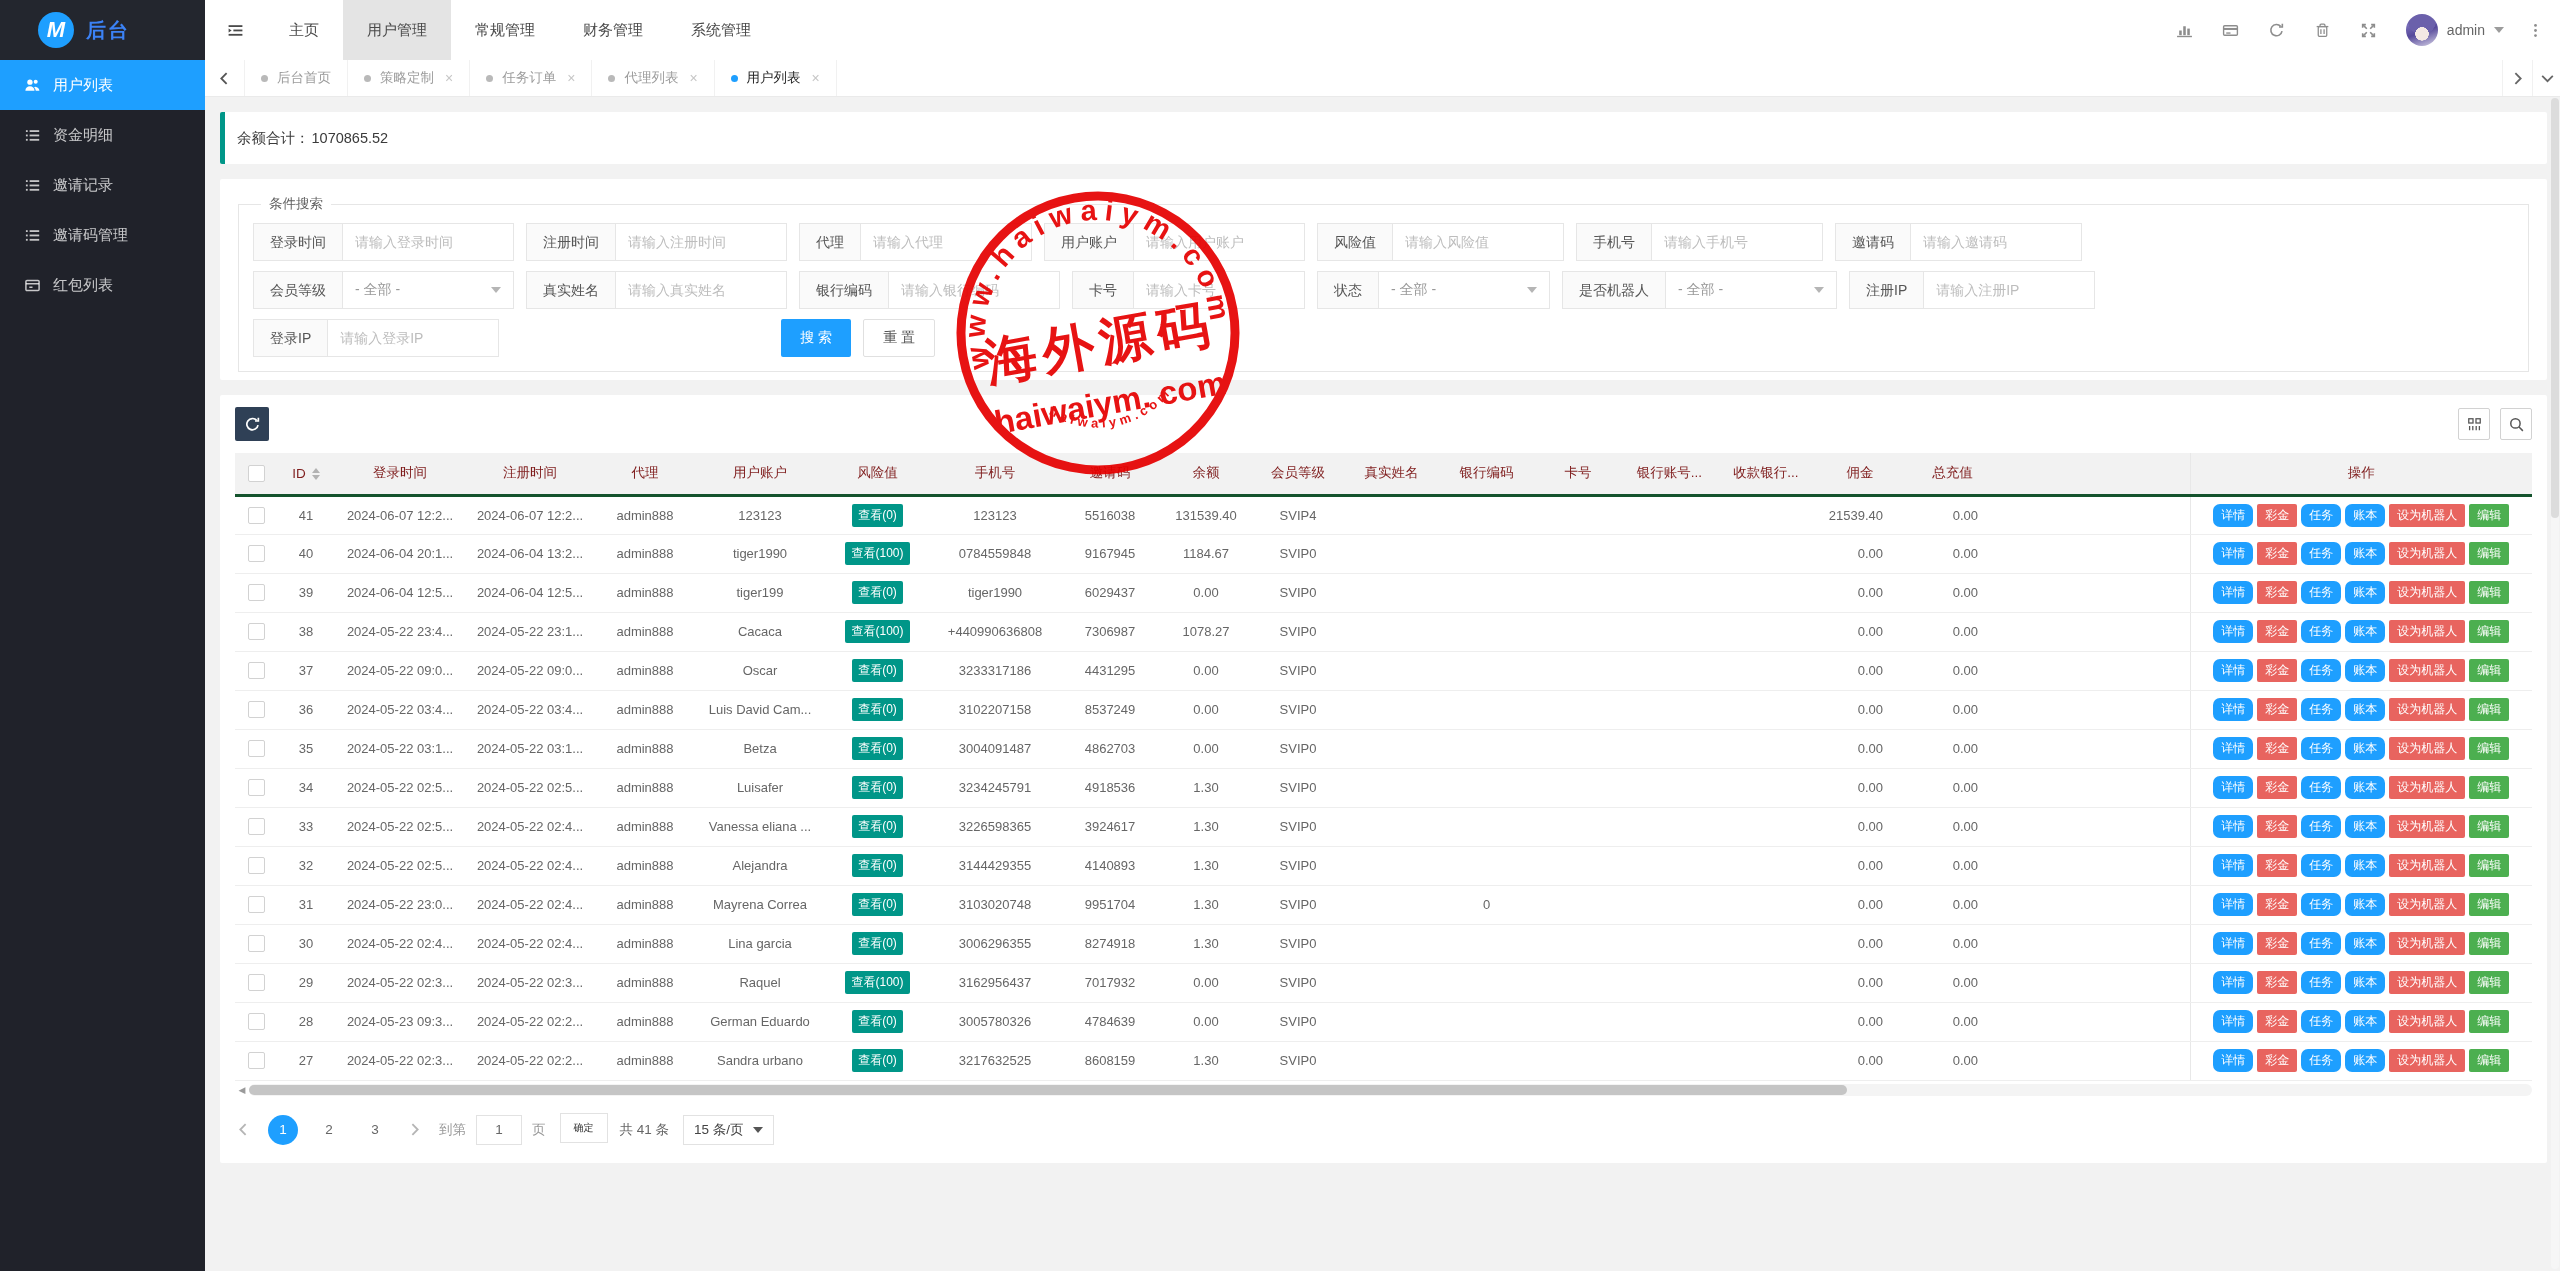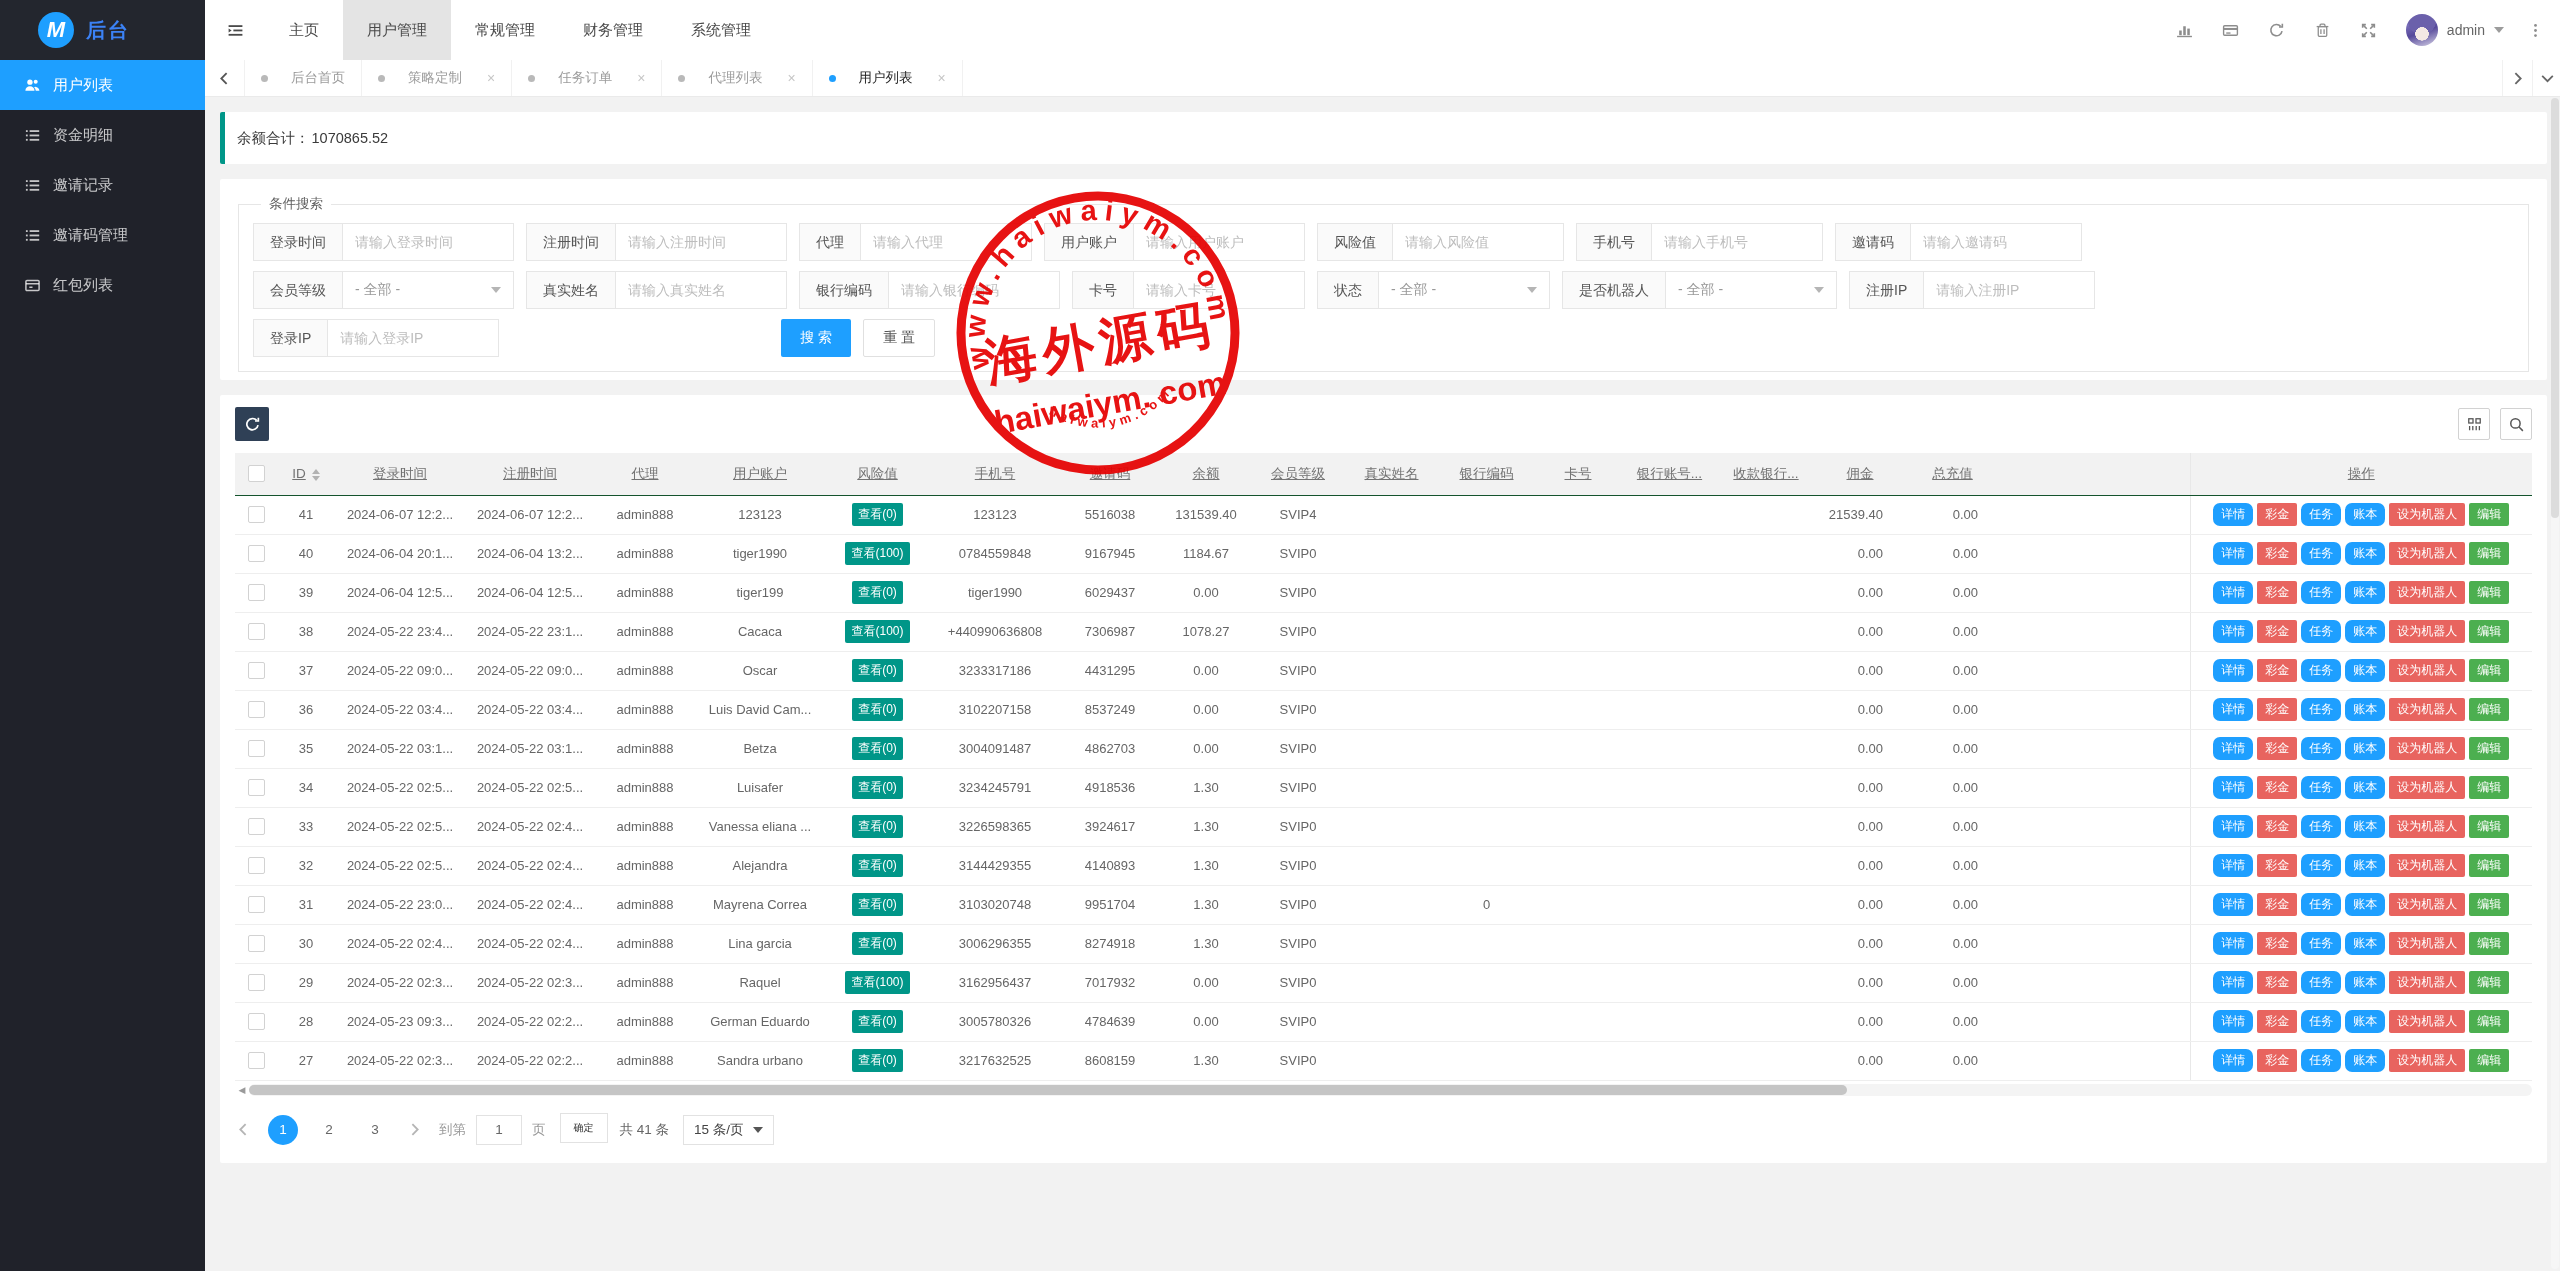--- a/index.html
+++ b/index.html
@@ -36,21 +36,21 @@
      radial-gradient(circle at 50% 20%, #6b60ab 0 46%, transparent 47%),
      linear-gradient(160deg,#8c82cc 10%,#56499a 55%,#d8d4e8 100%);}
   .user-name{color:#666;font-size:14px;}
   .caret{width:0;height:0;border-left:5px solid transparent;border-right:5px solid transparent;border-top:6px solid #9c9c9c;}
   .kebab{width:34px;height:60px;display:flex;align-items:center;justify-content:center;color:#8d8d8d;cursor:pointer;}
 
   
   .tabbar{height:37px;background:#fff;border-bottom:1px solid #eaeaea;display:flex;align-items:stretch;}
   .tab-arrow{width:40px;display:flex;align-items:center;justify-content:center;color:#555;border-right:1px solid #f1f1f1;cursor:pointer;}
   .tabs{display:flex;}
-  .tab{display:flex;align-items:center;gap:23px;padding:0 16px;border-right:1px solid #f1f1f1;font-size:13.5px;color:#9c9c9c;cursor:pointer;white-space:nowrap;}
+  .tab{display:flex;align-items:center;gap:9px;padding:0 16px;border-right:1px solid #f1f1f1;font-size:13.5px;color:#9c9c9c;cursor:pointer;white-space:nowrap;}
   .tab .dot{width:7px;height:7px;border-radius:50%;background:#b9b9b9;}
   .tab.active{color:#262626;}
   .tab.active .dot{background:var(--accent);}
   .tab-close{color:#c6c6c6;font-size:14px;margin-left:2px;}
   .tab-controls{margin-left:auto;display:flex;}
   .tab-ctl{width:30px;display:flex;align-items:center;justify-content:center;color:#666;border-left:1px solid #f1f1f1;cursor:pointer;}
 
   
   .content{flex:1;padding:15px;position:relative;overflow:hidden;}
   .panel{background:#fff;border-radius:2px;}
@@ -72,21 +72,21 @@
   .btn-plain{background:#fff;border:1px solid #e0e0e0;color:#555;margin-left:12px;}
   .btn-group{margin-left:270px;display:flex;align-items:center;justify-content:flex-end;}
 
   .table-panel{margin-top:15px;padding:12px 15px 16px;}
   .toolbar{display:flex;align-items:center;margin-bottom:12px;}
   .btn-refresh{width:34px;height:34px;background:var(--dark);border-radius:2px;color:#fff;display:flex;align-items:center;justify-content:center;cursor:pointer;}
   .tool-right{margin-left:auto;display:flex;}
   .ibtn{width:32px;height:32px;border:1px solid #d2d2d2;border-radius:2px;background:#fff;color:#555;display:flex;align-items:center;justify-content:center;margin-left:10px;cursor:pointer;}
 
   table{width:100%;table-layout:fixed;border-collapse:collapse;}
-  thead th{background:#f2f2f2;height:42px;font-weight:normal;color:#737373;font-size:13.5px;border-bottom:1px solid #14532d;white-space:nowrap;overflow:hidden;text-decoration:underline;}
+  thead th{background:#f2f2f2;height:42px;font-weight:normal;color:#7f1d1d;font-size:13.5px;border-bottom:3px solid #14532d;white-space:nowrap;overflow:hidden;}
   tbody td{height:39px;border-bottom:1px solid #eee;text-align:center;font-size:13px;color:#666;white-space:nowrap;overflow:hidden;text-overflow:ellipsis;padding:0 4px;}
   th.op-col,td.op-col{border-left:1px solid #e8e8e8;}
   td.num{text-align:right;padding-right:22px;}
   .cbx{display:inline-block;width:17px;height:17px;border:1px solid #d2d2d2;border-radius:2px;background:#fff;vertical-align:middle;cursor:pointer;}
   .sort{display:inline-flex;flex-direction:column;margin-left:6px;vertical-align:middle;gap:2px;}
   .sort i{width:0;height:0;border-left:4px solid transparent;border-right:4px solid transparent;display:block;}
   .sort .up{border-bottom:5px solid #b2b2b2;}
   .sort .dn{border-top:5px solid #b2b2b2;}
   .badge{display:inline-block;background:var(--teal);color:#fff;font-size:12px;padding:3px 6px;border-radius:2px;cursor:pointer;}
   .abtn{display:inline-block;margin:0 2px;padding:3px 8px;font-size:12px;border-radius:2px;color:#fff;cursor:pointer;white-space:nowrap;}

